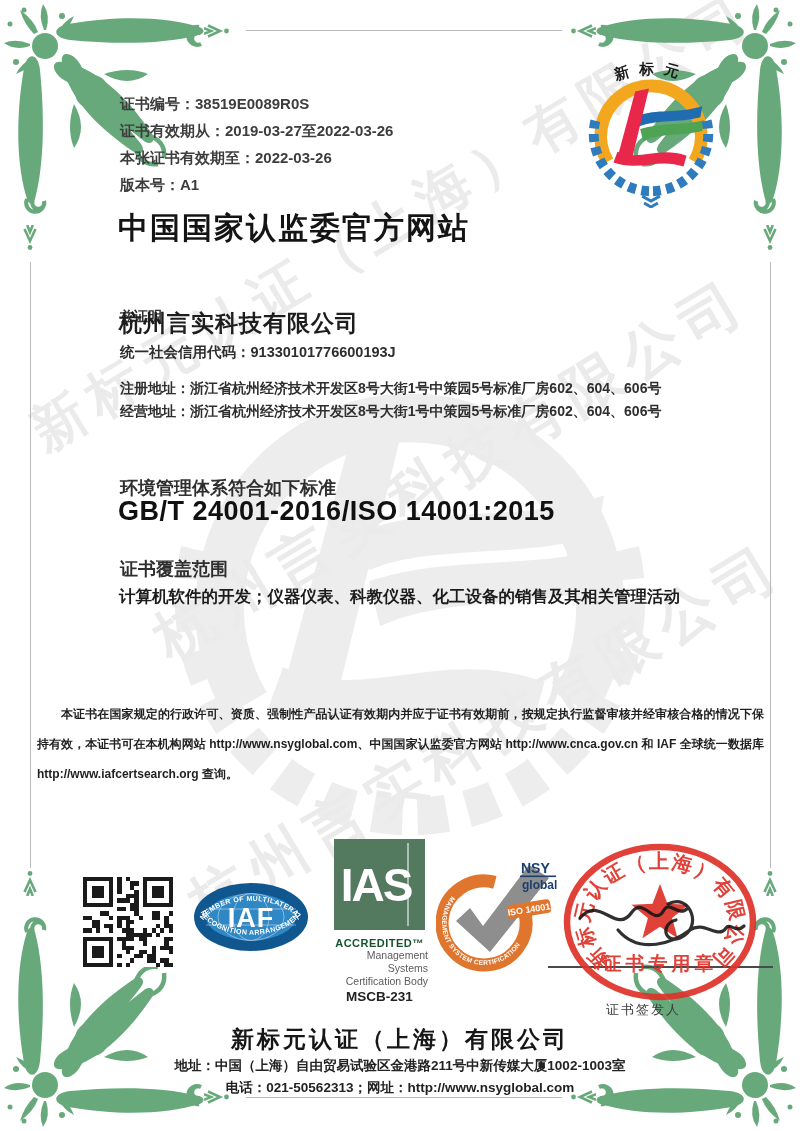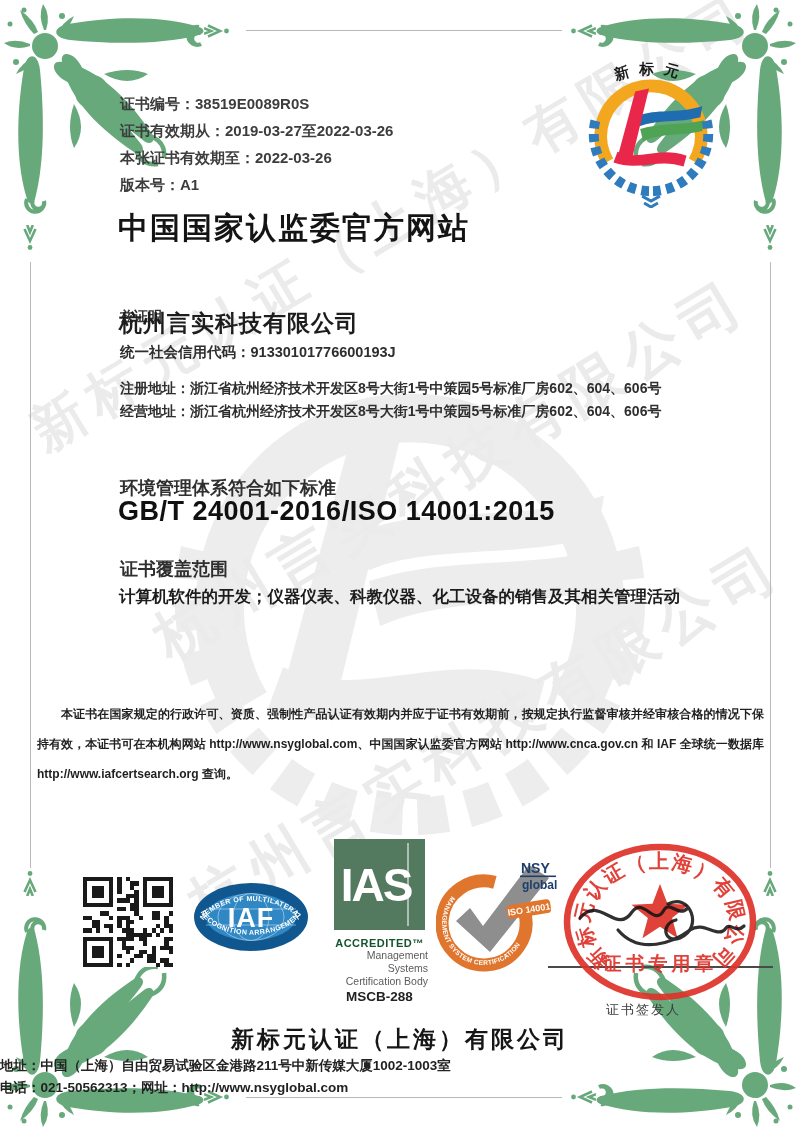--- a/index.html
+++ b/index.html
@@ -38,21 +38,21 @@
   .legal{width:727px;font-size:12px;line-height:30px;font-weight:600;color:#1f1f1f;
          text-indent:2em;text-align:justify;}
   .ias-wrap{width:97px;text-align:center;}
   .ias-accredited{font-size:11px;font-weight:700;letter-spacing:.5px;color:#14532d;margin-top:3px;}
   .ias-sub{font-size:10.5px;color:#5c5c5c;line-height:13px;text-align:right;}
   .ias-code{font-size:13.5px;font-weight:700;color:#222;margin-top:1px;}
   .sig-line{background:#4a4a4a;height:1.5px;z-index:2;}
   .signer{font-size:13px;letter-spacing:2px;color:#3a3a3a;z-index:2;}
   .footer-company{left:0;right:0;text-align:center;font-size:23px;font-weight:700;
                   letter-spacing:3px;color:#161616;}
-  .footer-line{left:0;right:0;font-size:13.5px;font-weight:700;color:#222;}
+  .footer-line{left:0;right:0;text-align:center;font-size:13.5px;font-weight:700;color:#222;}
   .stamp-layer{z-index:3;}
 </style>
 </head>
 <body>
 
 <div class="page">
 
   <svg width="0" height="0" style="position:absolute">
     <defs>
       <symbol id="corner-flourish" viewBox="0 0 230 230">
@@ -223,21 +223,21 @@
 
   <div class="abs content ias-wrap" style="left:331px;top:832px;margin-top:7px;">
     <svg width="91" height="91" viewBox="0 0 91 91">
       <rect width="91" height="91" fill="#53795f"></rect>
       <line x1="74" y1="4" x2="74" y2="87" stroke="#ffffff" stroke-width="1.5" opacity="0.7"></line>
       <text x="42" y="62" text-anchor="middle" font-size="46" font-weight="700" fill="#ffffff" letter-spacing="-2">IAS</text>
     </svg>
     <div class="ias-accredited">ACCREDITED™</div>
     <div class="ias-sub">Management Systems</div>
     <div class="ias-sub">Certification Body</div>
-    <div class="ias-code">MSCB-288</div>
+    <div class="ias-code">MSCB-231</div>
   </div>
 
   <svg class="abs content" style="left:436px;top:857px;" width="126" height="122" viewBox="0 0 126 122">
     <path d="M88.6,55.1 A42,42 0 1 1 58.9,25.4" fill="none" stroke="#e0762d" stroke-width="13"></path>
     <path d="M20,64 L34,51 L47,69 L93,8 L113,21 L54,95 Z" fill="#8e8e8e"></path>
     <defs>
         <path id="nsyArc" d="M40.7,24.6 A42,42 0 1 0 89.4,58.7"></path>
       </defs>
     <text font-size="6.6" font-weight="700" fill="#ffffff" letter-spacing="0.3">
       <textPath href="#nsyArc" startOffset="50%" text-anchor="middle">MANAGEMENT SYSTEM CERTIFICATION</textPath>

